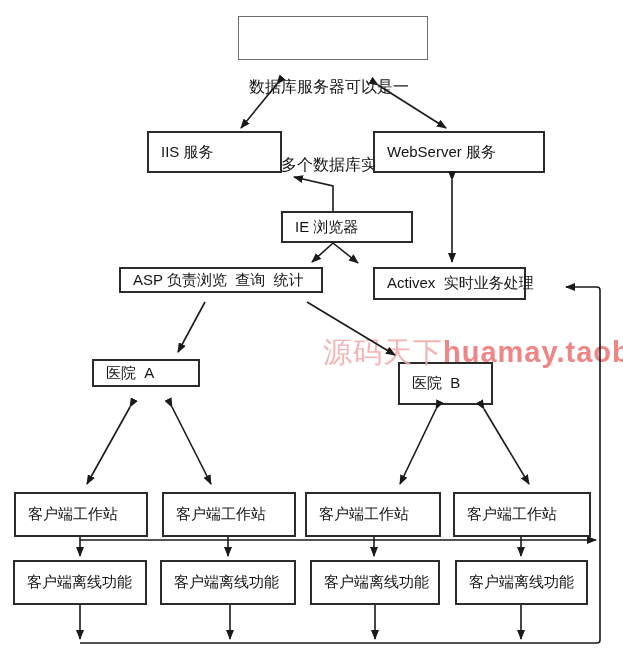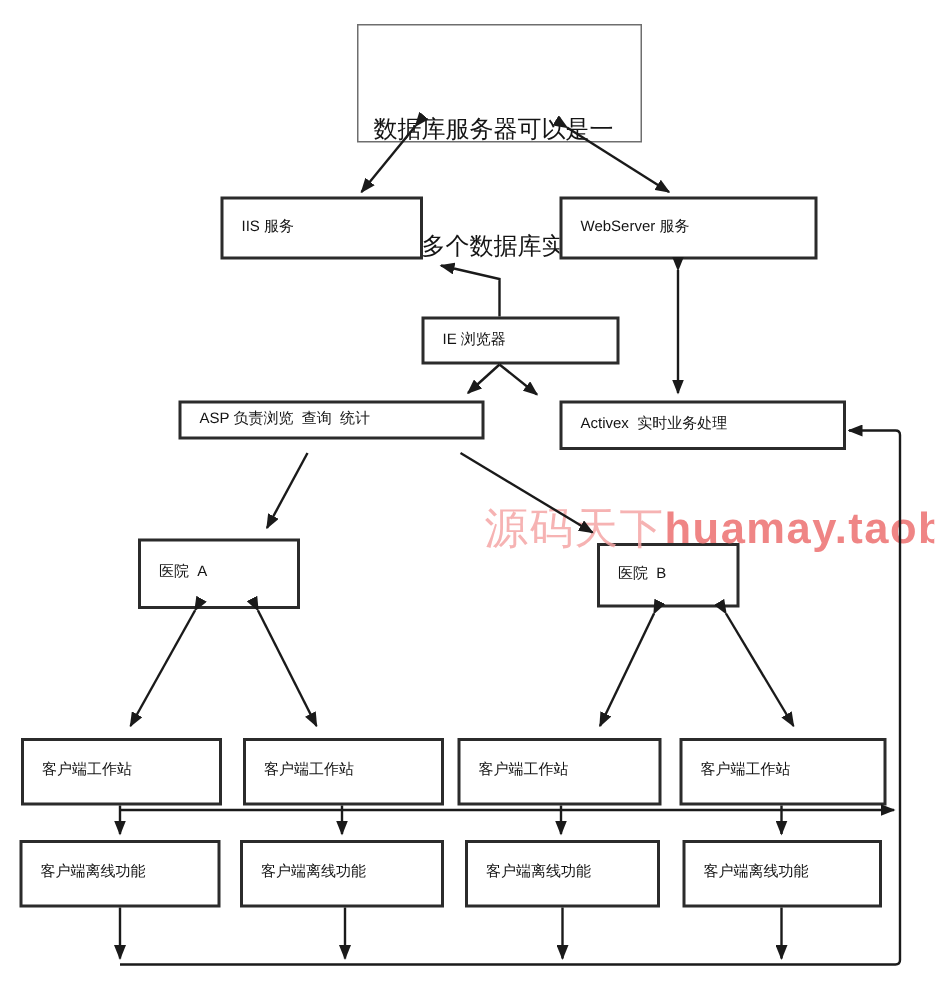--- a/index.html
+++ b/index.html
@@ -11,66 +11,66 @@
   .stage{
     position:relative;width:623px;height:665px;overflow:hidden;
     background:var(--bg);
     font-family:"Liberation Sans","DejaVu Sans",sans-serif;
     color:#141414;
   }
   .node{
     position:absolute;box-sizing:border-box;background:#fff;
     border:2px solid var(--border-color);
     display:flex;align-items:center;
-    padding-left:12px;font-size:10px;white-space:pre;
+    padding-left:12px;font-size:15px;white-space:pre;
     z-index:1;line-height:1.25;
   }
   .node.thin{border-width:1px;border-color:#6e6e6e;}
   .node.multi{display:block;padding:5px 6px 0 10px;font-size:16px;line-height:26px;}
   .wm{
     position:absolute;left:293px;top:333px;z-index:2;white-space:nowrap;
     font-size:29px;opacity:.85;pointer-events:none;
   }
   .wm .cjk{font-family:"DejaVu Serif","Liberation Serif",serif;letter-spacing:1px;margin-left:30px;}
   .wm .lat{font-family:"Liberation Sans","DejaVu Sans",sans-serif;font-weight:bold;letter-spacing:1px;}
   svg.wires{position:absolute;left:0;top:0;z-index:3;pointer-events:none;}
   .c{stroke:var(--line-color);stroke-width:1.6;fill:none;}
   .ahf{fill:var(--line-color);}
 </style>
 </head>
 <body>
 
 <div class="stage">
 
-  <div class="node thin multi" style="left:238px;top:16px;width:190px;height:79px;">
+  <div class="node thin multi" style="left:238px;top:16px;width:190px;height:44px;">
     <div>数据库服务器可以是一</div>
     <div>个或多个数据库实例</div>
   </div>
 
   <div class="node" style="left:147px;top:131px;width:135px;height:42px;">
     <span>IIS 服务</span>
   </div>
 
   <div class="node" style="left:373px;top:131px;width:172px;height:42px;">
     <span>WebServer 服务</span>
   </div>
 
   <div class="node" style="left:281px;top:211px;width:132px;height:32px;">
     <span>IE 浏览器</span>
   </div>
 
   <div class="node" style="left:119px;top:267px;width:204px;height:26px;">
     <span>ASP 负责浏览  查询  统计</span>
   </div>
 
-  <div class="node" style="left:373px;top:267px;width:191px;height:33px;">
+  <div class="node" style="left:373px;top:267px;width:153px;height:33px;">
     <span>Activex  实时业务处理</span>
   </div>
 
-  <div class="node" style="left:92px;top:359px;width:108px;height:47px;">
+  <div class="node" style="left:92px;top:359px;width:108px;height:28px;">
     <span>医院  A</span>
   </div>
 
   <div class="node" style="left:398px;top:362px;width:95px;height:43px;">
     <span>医院  B</span>
   </div>
 
   <div class="node" style="left:14px;top:492px;width:134px;height:45px;">
     <span>客户端工作站</span>
   </div>

